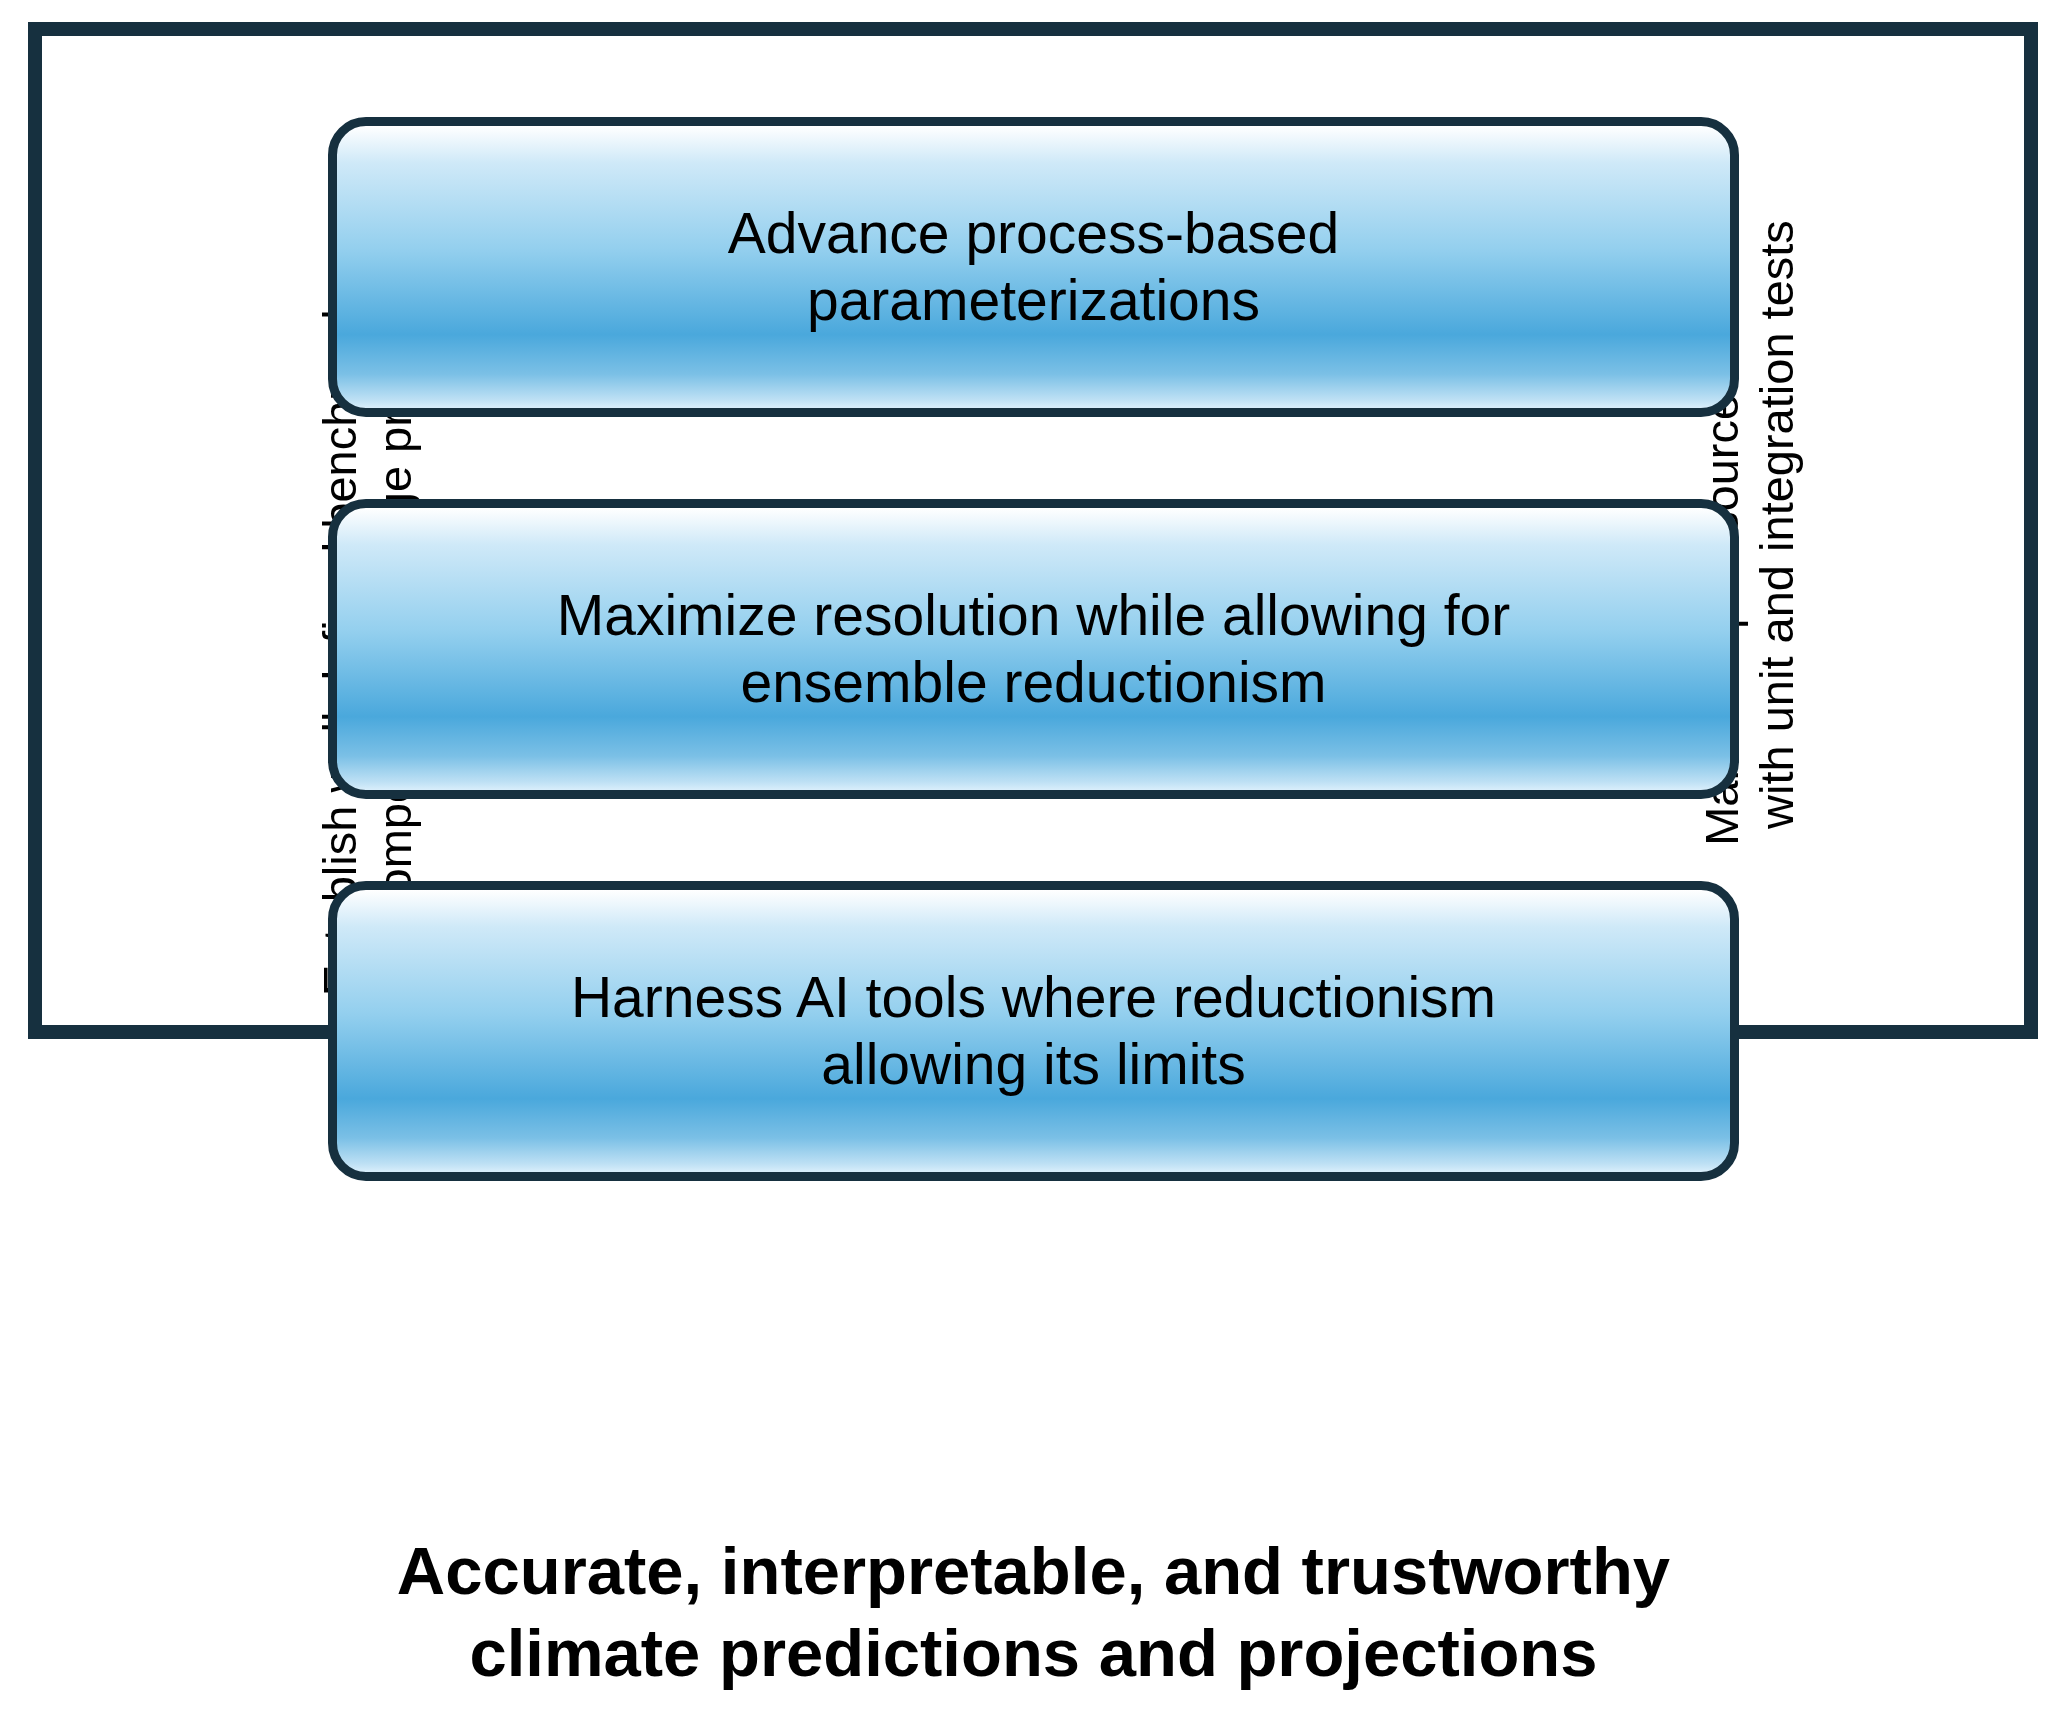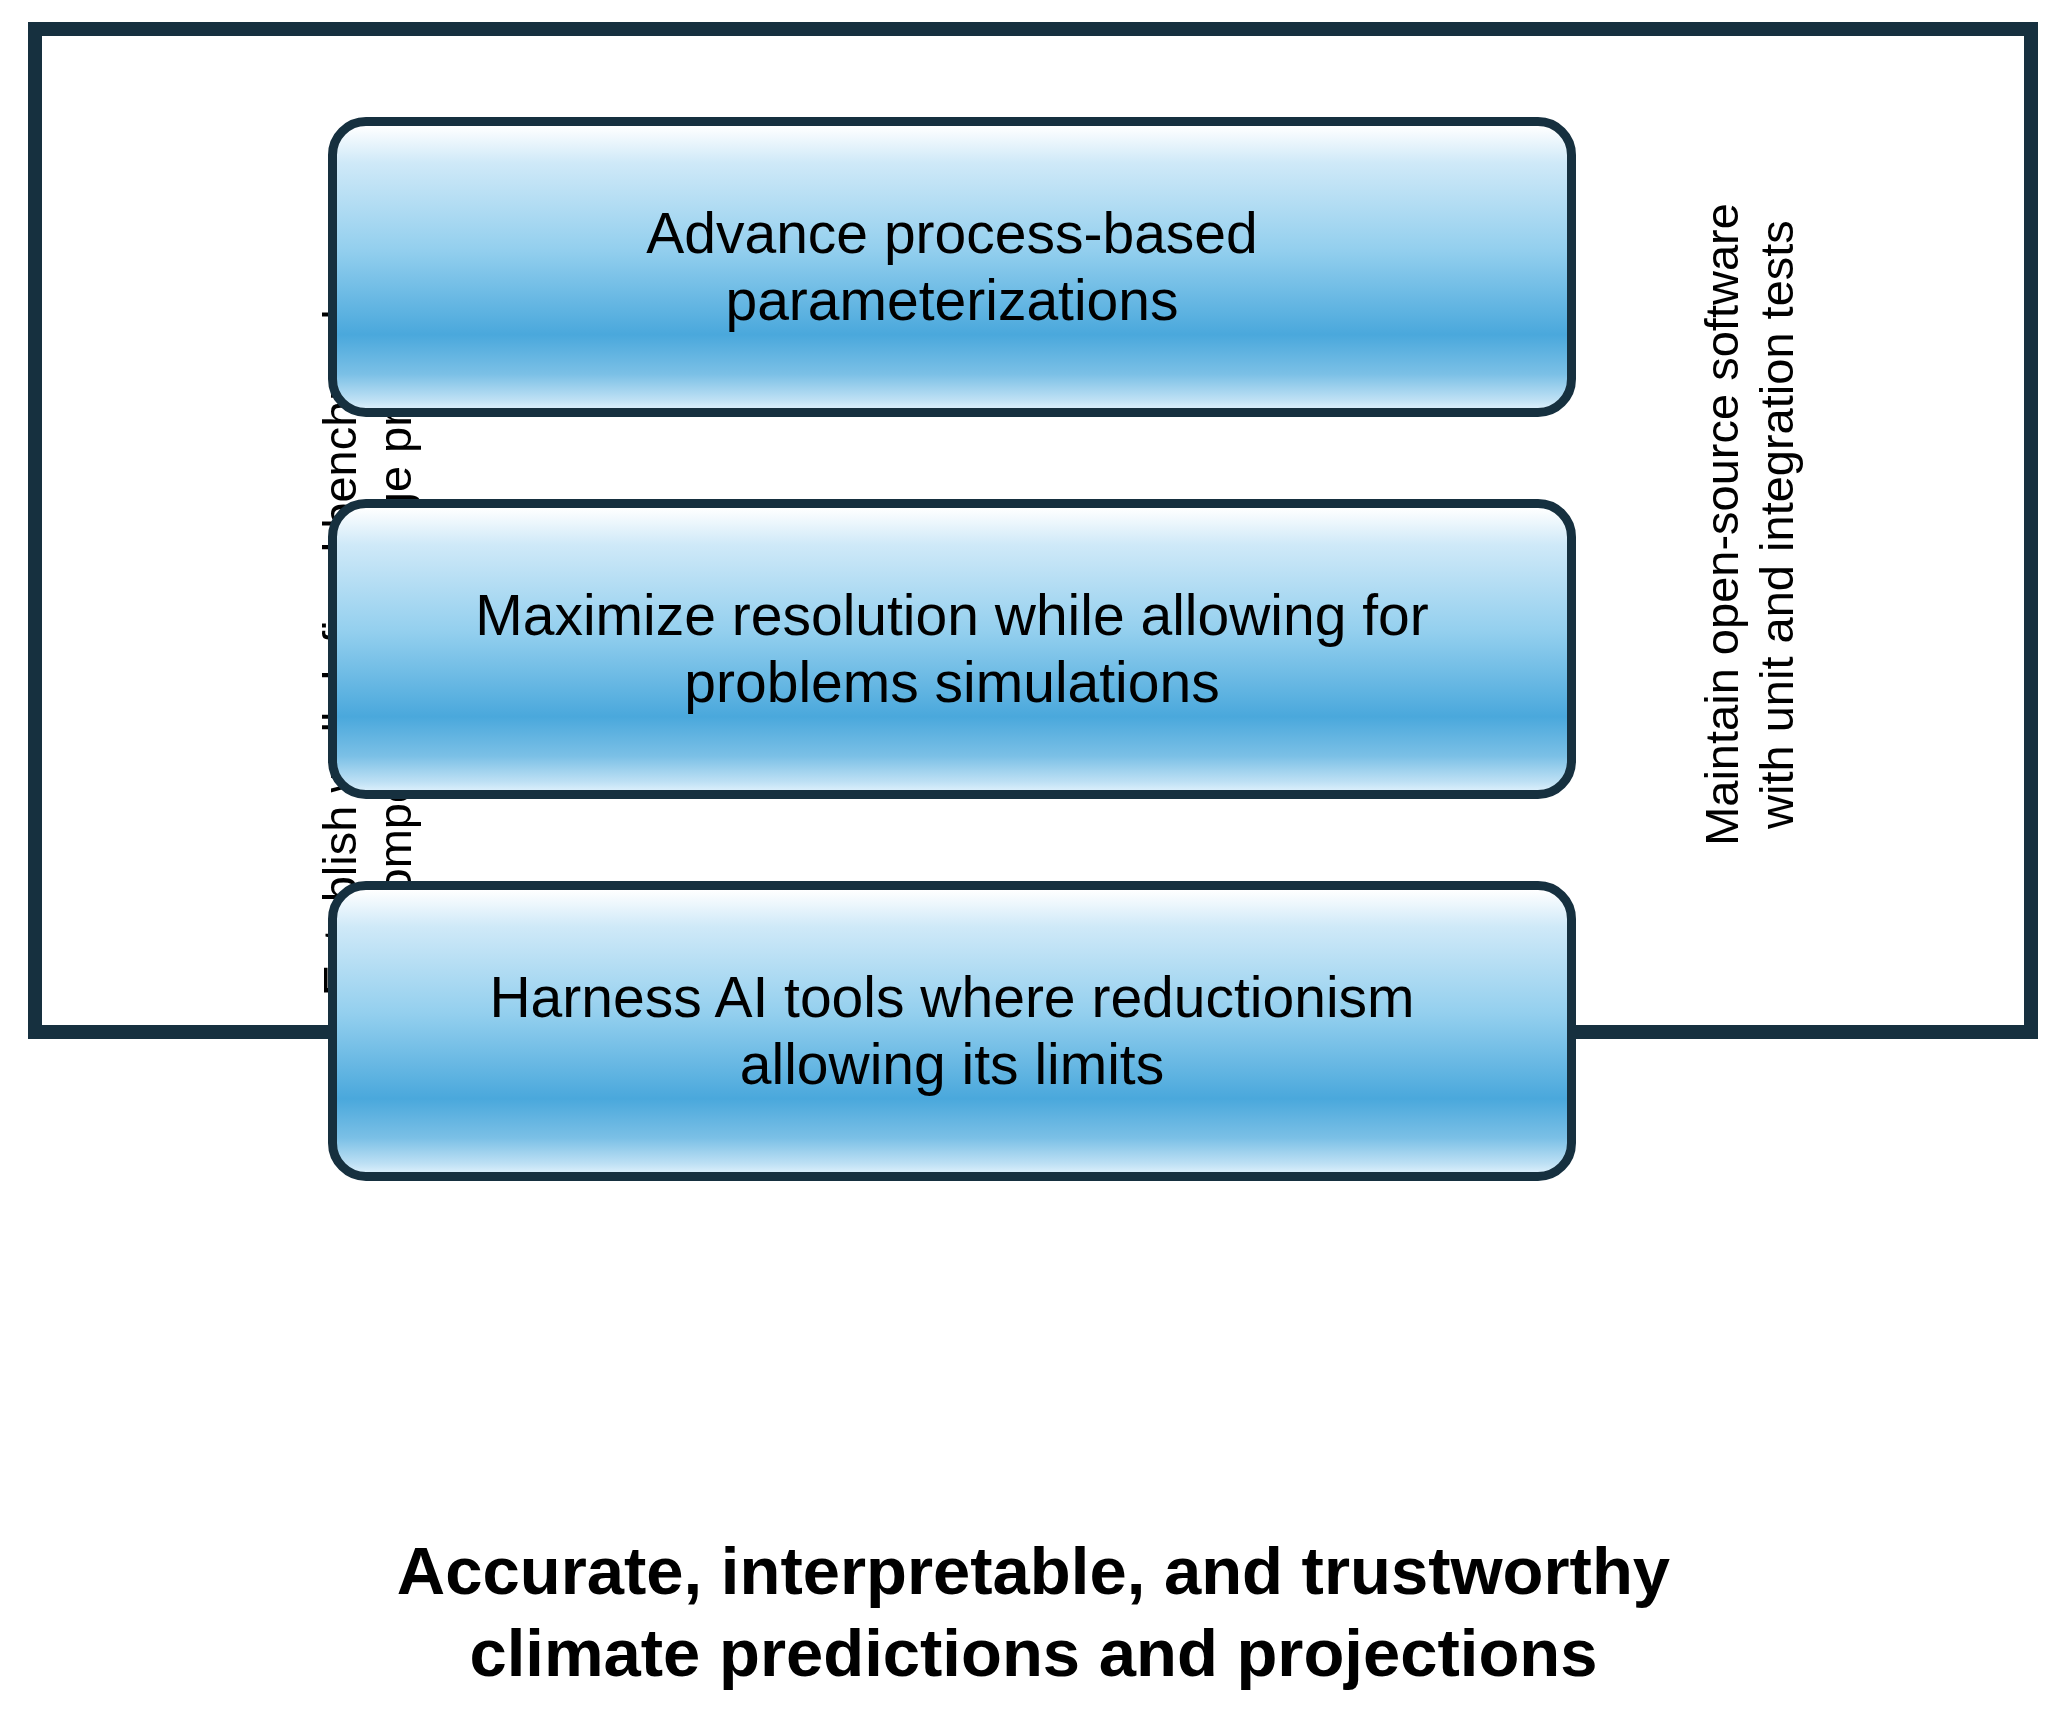--- a/index.html
+++ b/index.html
@@ -62,21 +62,21 @@
 
   
   .boxes {
     position: absolute;
     left: 300px;
     top: 95px;
     width: 1480px;
   }
   .pill {
     position: relative;
-    width: 1248px;
+    width: 1411px;
     height: 300px;
     border: 9px solid #16303f;
     border-radius: 38px;
     background: linear-gradient(to bottom,
         #ffffff 0%,
         #cfe9f8 13%,
         #93cfee 44%,
         #4aa8dc 74%,
         #7bc0e6 88%,
         #bde0f4 97%,
@@ -126,21 +126,21 @@
     <div class="side-label right">Maintain open-source software
 with unit and integration tests</div>
 
     <div class="boxes">
       <div class="pill">
         <div class="pill-text">Advance process-based
 parameterizations</div>
       </div>
       <div class="pill">
         <div class="pill-text">Maximize resolution while allowing for
-problems simulations</div>
+ensemble reductionism</div>
       </div>
       <div class="pill">
         <div class="pill-text">Harness AI tools where reductionism
 allowing its limits</div>
       </div>
     </div>
   </div>
 
   <div class="conclusion">Accurate, interpretable, and trustworthy
 climate predictions and projections</div>

